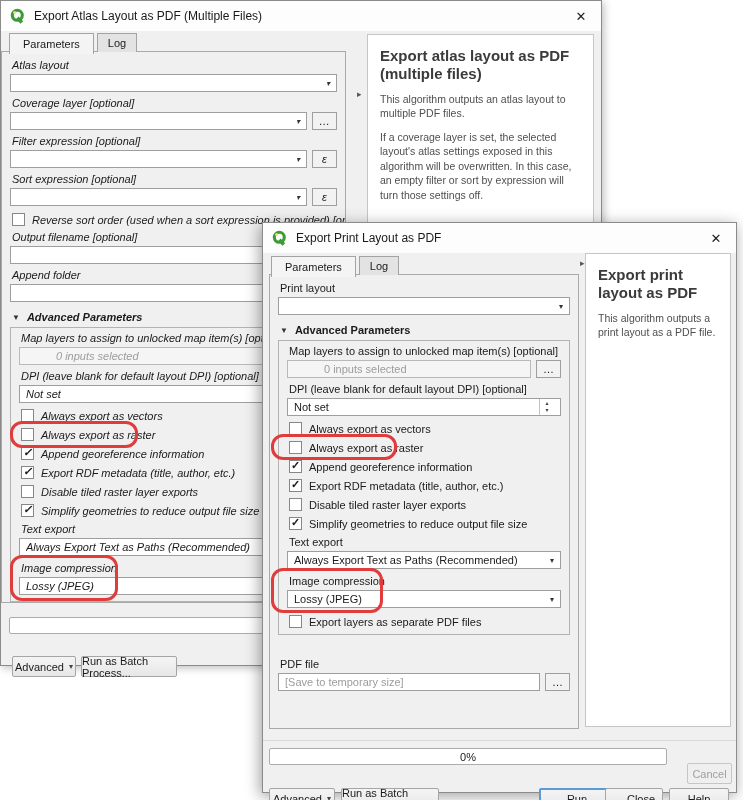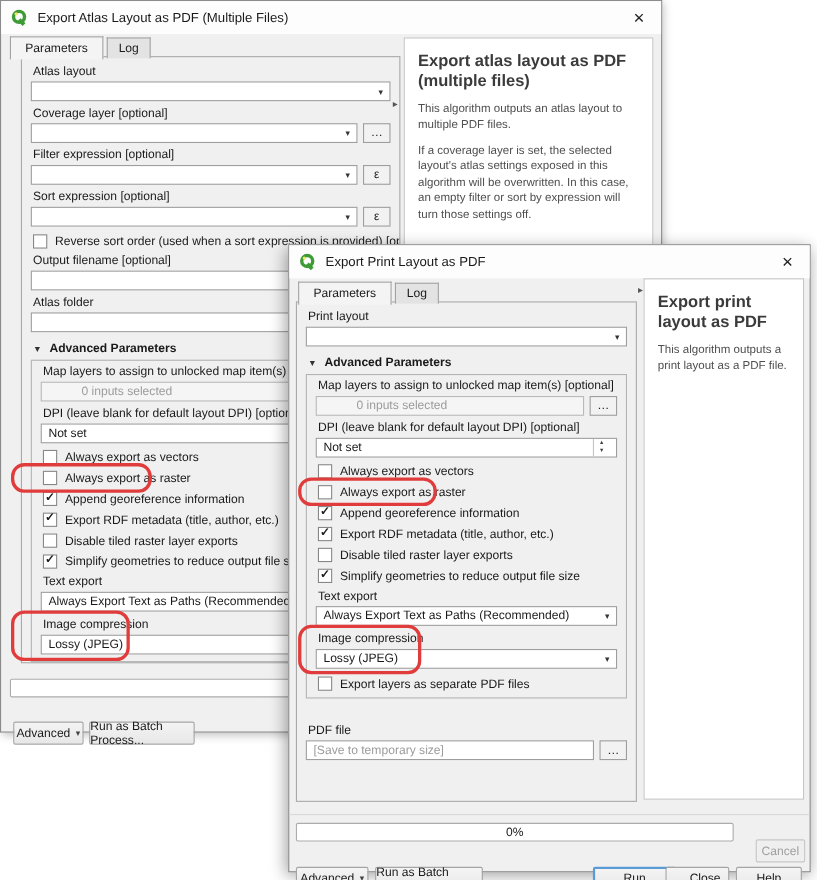--- a/index.html
+++ b/index.html
@@ -8,21 +8,21 @@
   .dlg { position: absolute; background: #f0f0f0; border: 1px solid #8b8b8b; }
   .dlg.back { left: 0; top: 0; width: 602px; height: 666px; z-index: 1;
     box-shadow: 2px 2px 8px rgba(0,0,0,.25); }
   .dlg.front { left: 262px; top: 222px; width: 475px; height: 571px; z-index: 10;
     box-shadow: -2px 3px 14px rgba(0,0,0,.38); }
   .tbar { height: 30px; background: #fdfdfd; display: flex; align-items: center;
     padding-left: 9px; }
   .ttl { font-size: 12px; margin-left: 8px; white-space: nowrap; }
   .xbtn { margin-left: auto; width: 40px; height: 30px; display: flex; align-items: center;
     justify-content: center; font-size: 13px; color: #222; cursor: default; }
-  .tabs { position: absolute; display: flex; align-items: flex-end; z-index: 6; }
+  .tabs { position: absolute; display: flex; align-items: flex-start; z-index: 6; }
   .tab { border: 1px solid #a3a3a3; border-bottom: none; background: #e3e3e3;
     font-size: 11px; padding: 3px 10px; margin-right: 3px; }
   .tab.active { background: #f4f4f4; padding: 4px 13px; margin-bottom: -1px; }
   .pane { position: absolute; border: 1px solid #a9a9a9; background: #f0f0f0;
     padding: 2px 8px; overflow: hidden; }
   .lbl { font-size: 11px; height: 13px; line-height: 13px; margin: 5px 2px 0;
     white-space: nowrap; }
   .fld { height: 18px; background: #fff; border: 1px solid #9e9e9e; margin-top: 2px;
     display: flex; align-items: center; padding: 0 6px; font-size: 11px; }
   .fld .val { white-space: nowrap; overflow: hidden; }
@@ -76,21 +76,21 @@
     </svg>
     <span class="ttl">Export Atlas Layout as PDF (Multiple Files)</span>
     <span class="xbtn">✕</span>
   </div>
 
   <div class="tabs" style="left:8px;top:32px;">
     <div class="tab active">Parameters</div>
     <div class="tab">Log</div>
   </div>
 
-  <div class="pane" style="left:18px;top:50px;width:345px;height:552px;">
+  <div class="pane" style="left:0;top:50px;width:345px;height:552px;font-style:italic;">
     <div class="lbl">Atlas layout</div>
     <div class="fld">
       <span class="val"></span>
       <span class="caret">▾</span>
     </div>
 
     <div class="lbl">Coverage layer [optional]</div>
     <div class="frow">
       <div class="fld">
         <span class="val"></span>
@@ -122,21 +122,21 @@
           <span class="mk"></span>
         </span>
       <span class="cl">Reverse sort order (used when a sort expression is provided) [optional]</span>
     </div>
 
     <div class="lbl">Output filename [optional]</div>
     <div class="fld">
         <span class="val"></span>
       </div>
 
-    <div class="lbl">Atlas folder</div>
+    <div class="lbl">Append folder</div>
     <div class="fld">
         <span class="val"></span>
       </div>
 
     <div class="ghead">
       <span class="garrow">▼</span>
       <span>Advanced Parameters</span>
     </div>
     <div class="gframe">
       <div class="lbl" style="margin-top:1px;">Map layers to assign to unlocked map item(s) [optional]</div>

